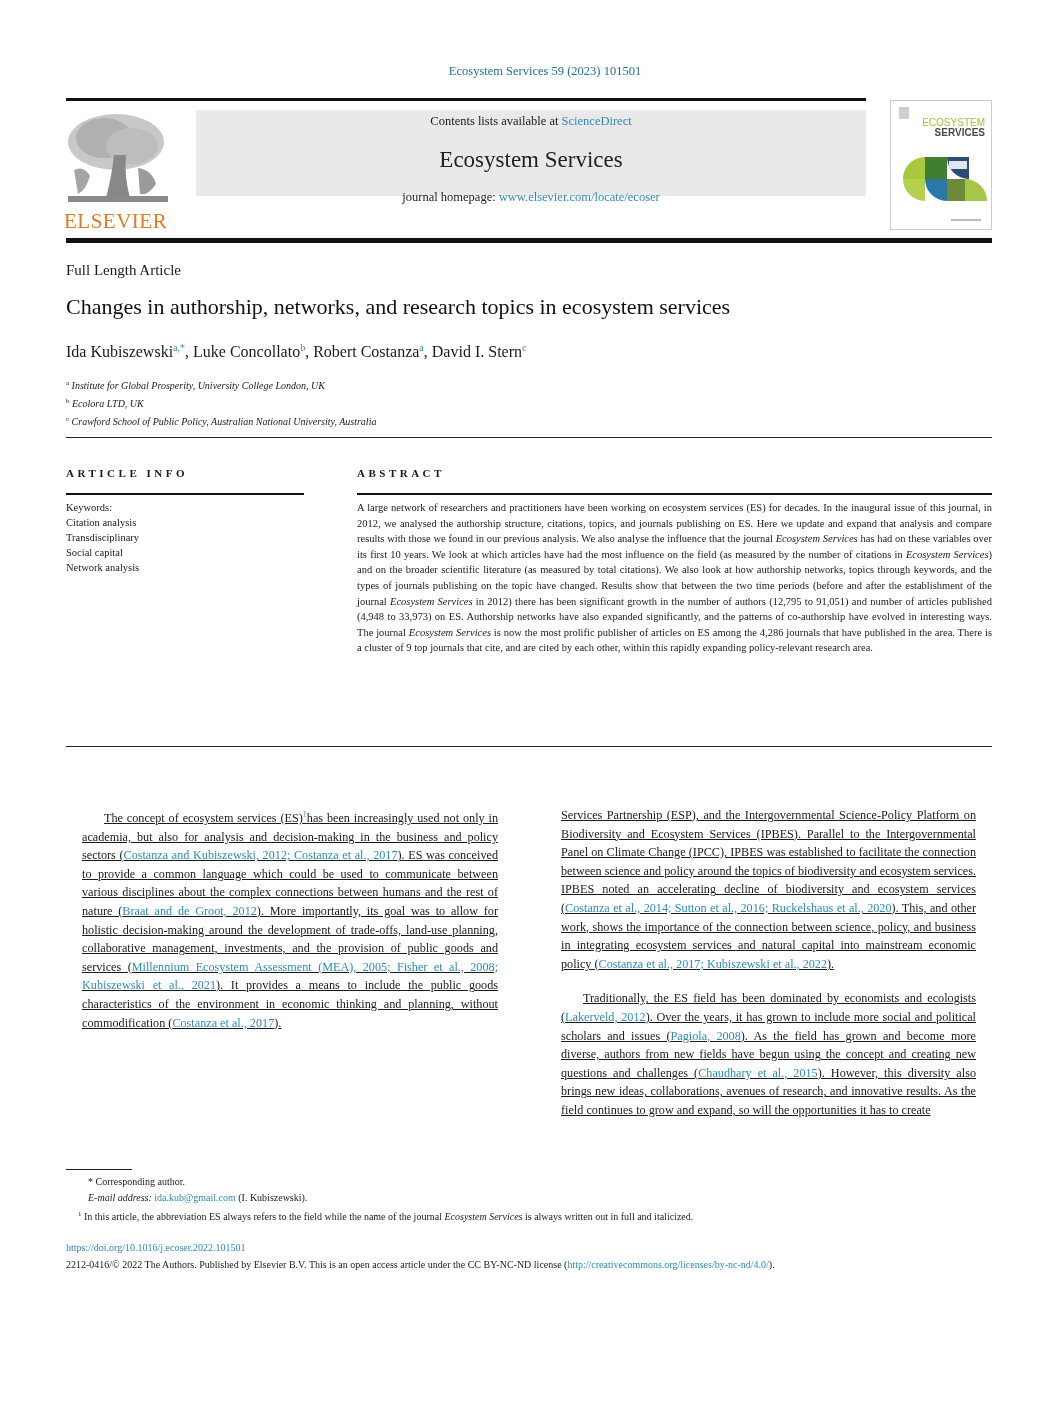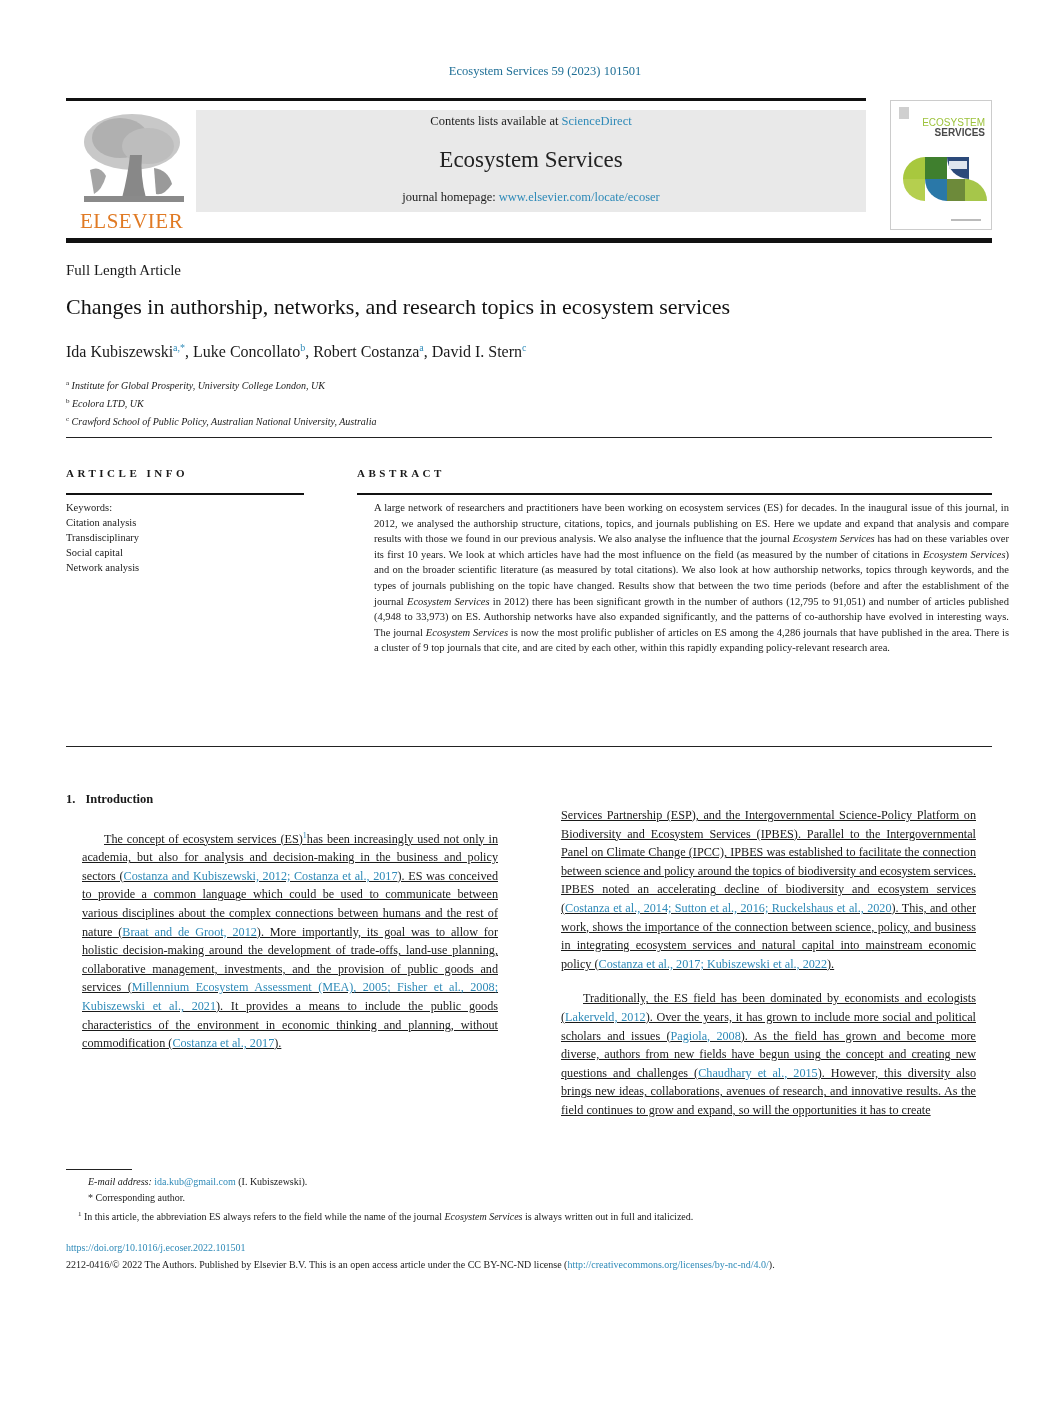--- a/index.html
+++ b/index.html
@@ -3,24 +3,24 @@
 <meta charset="utf-8">
 <style>
   html, body { margin: 0; padding: 0; background: #ffffff; }
   body { width: 1058px; height: 1411px; position: relative; overflow: hidden;
          font-family: "Liberation Serif", "DejaVu Serif", serif; color: #1a1a1a; }
   .abs { position: absolute; }
   a, .link { color: #2e8ab8; text-decoration: none; }
   .journal-ref { top: 64px; left: 16px; width: 1058px; text-align: center; font-size: 12.5px; color: #1f6f96; }
   .rule-top { top: 98px; left: 66px; width: 800px; height: 3px; background: #111; }
   .rule-thick { top: 238px; left: 66px; width: 926px; height: 5px; background: #111; }
-  .logo { top: 110px; left: 80px; width: 112px; height: 122px; }
+  .logo { top: 110px; left: 64px; width: 112px; height: 122px; }
   .logo-tree { width: 108px; height: 95px; }
   .elsevier-word { font-size: 21px; color: #e07a24; letter-spacing: 0.5px; margin-top: 0px; line-height: 24px; }
-  .masthead { top: 110px; left: 196px; width: 670px; height: 102px; background: #e9e9e9; text-align: center; }
+  .masthead { top: 110px; left: 196px; width: 670px; height: 86px; background: #e9e9e9; text-align: center; }
   .masthead .contents { margin-top: 4px; font-size: 12.5px; }
   .masthead .jtitle { margin-top: 18px; font-size: 23px; color: #222; }
   .masthead .homepage { margin-top: 17px; font-size: 12.5px; }
   .cover { top: 100px; left: 890px; width: 100px; height: 128px; border: 1px solid #ccc; background: #fff; }
   .cover .ctitle { position: absolute; right: 6px; top: 17px; font-family: "Liberation Sans", sans-serif; font-size: 10px; line-height: 10px; text-align: right; }
   .cover .eco { color: #9cc23a; }
   .cover .serv { color: #4a4a4a; font-weight: bold; }
   .article-type { top: 262px; left: 66px; font-size: 15px; }
   .title { top: 294px; left: 66px; font-size: 22px; color: #111; }
   .authors { top: 342px; left: 66px; font-size: 16px; }
@@ -28,21 +28,21 @@
   .affils { top: 376px; left: 66px; font-size: 10px; font-style: italic; line-height: 14.5px; }
   .affils sup { font-style: normal; font-size: 7px; }
   .rule-mid { top: 437px; left: 66px; width: 926px; height: 1px; background: #222; }
   .sec-head { font-size: 11px; letter-spacing: 3.5px; font-weight: bold; }
   .info-head { top: 467px; left: 66px; }
   .abs-head { top: 467px; left: 357px; }
   .info-rule { top: 493px; left: 66px; width: 238px; height: 2px; background: #111; }
   .abs-rule { top: 493px; left: 357px; width: 635px; height: 2px; background: #111; }
   .keywords { top: 500px; left: 66px; font-size: 10.5px; line-height: 15px; }
   .keywords .kw-label { }
-  .abstract { top: 500px; left: 374px; width: 635px; font-size: 10.5px; line-height: 15.6px; text-align: justify; }
+  .abstract { top: 500px; left: 357px; width: 635px; font-size: 10.5px; line-height: 15.6px; text-align: justify; }
   .rule-low { top: 746px; left: 66px; width: 926px; height: 1px; background: #222; }
   .col { font-size: 12.2px; line-height: 18.6px; text-align: justify; }
   .col-left { top: 790px; left: 66px; width: 448px; }
   .col-right { top: 790px; left: 545px; width: 447px; }
   .col p { margin: 16px; text-indent: 22px; text-decoration: underline; }
   .col p.noindent { text-indent: 0; }
   .intro-head { font-weight: bold; font-size: 12.5px; margin-bottom: 18px; }
   .intro-head .num { margin-right: 10px; }
   .col sup { color: #2e8ab8; font-size: 8px; }
   .fn-rule { top: 1169px; left: 66px; width: 66px; height: 1px; background: #222; }
@@ -131,32 +131,31 @@
   <div>Network analysis</div>
 </div>
 
 <div class="abs abstract">
   <span>A large network of researchers and practitioners have been working on ecosystem services (ES) for decades. In the inaugural issue of this journal, in 2012, we analysed the authorship structure, citations, topics, and journals publishing on ES. Here we update and expand that analysis and compare results with those we found in our previous analysis. We also analyse the influence that the journal </span><i>Ecosystem Services</i><span> has had on these variables over its first 10 years. We look at which articles have had the most influence on the field (as measured by the number of citations in </span><i>Ecosystem Services</i><span>) and on the broader scientific literature (as measured by total citations). We also look at how authorship networks, topics through keywords, and the types of journals publishing on the topic have changed. Results show that between the two time periods (before and after the establishment of the journal </span><i>Ecosystem Services</i><span> in 2012) there has been significant growth in the number of authors (12,795 to 91,051) and number of articles published (4,948 to 33,973) on ES. Authorship networks have also expanded significantly, and the patterns of co-authorship have evolved in interesting ways. The journal </span><i>Ecosystem Services</i><span> is now the most prolific publisher of articles on ES among the 4,286 journals that have published in the area. There is a cluster of 9 top journals that cite, and are cited by each other, within this rapidly expanding policy-relevant research area.</span>
 </div>
 
 <div class="abs rule-low"></div>
 
 <div class="abs col col-left">
-  <div class="intro-head"><span class="num">1.</span><span>Introduction</span></div>
   <p><span>The concept of ecosystem services (ES)</span><sup><a class="link">1</a></sup><span>has been increasingly used not only in academia, but also for analysis and decision-making in the business and policy sectors (</span><a class="link">Costanza and Kubiszewski, 2012; Costanza et al., 2017</a><span>). ES was conceived to provide a common language which could be used to communicate between various disciplines about the complex connections between humans and the rest of nature (</span><a class="link">Braat and de Groot, 2012</a><span>). More importantly, its goal was to allow for holistic decision-making around the development of trade-offs, land-use planning, collaborative management, investments, and the provision of public goods and services (</span><a class="link">Millennium Ecosystem Assessment (MEA), 2005; Fisher et al., 2008; Kubiszewski et al., 2021</a><span>). It provides a means to include the public goods characteristics of the environment in economic thinking and planning, without commodification (</span><a class="link">Costanza et al., 2017</a><span>).</span></p>
 </div>
 
 <div class="abs col col-right">
   <p class="noindent"><span>Services Partnership (ESP), and the Intergovernmental Science-Policy Platform on Biodiversity and Ecosystem Services (IPBES). Parallel to the Intergovernmental Panel on Climate Change (IPCC), IPBES was established to facilitate the connection between science and policy around the topics of biodiversity and ecosystem services. IPBES noted an accelerating decline of biodiversity and ecosystem services (</span><a class="link">Costanza et al., 2014; Sutton et al., 2016; Ruckelshaus et al., 2020</a><span>). This, and other work, shows the importance of the connection between science, policy, and business in integrating ecosystem services and natural capital into mainstream economic policy (</span><a class="link">Costanza et al., 2017; Kubiszewski et al., 2022</a><span>).</span></p>
   <p><span>Traditionally, the ES field has been dominated by economists and ecologists (</span><a class="link">Lakerveld, 2012</a><span>). Over the years, it has grown to include more social and political scholars and issues (</span><a class="link">Pagiola, 2008</a><span>). As the field has grown and become more diverse, authors from new fields have begun using the concept and creating new questions and challenges (</span><a class="link">Chaudhary et al., 2015</a><span>). However, this diversity also brings new ideas, collaborations, avenues of research, and innovative results. As the field continues to grow and expand, so will the opportunities it has to create</span></p>
 </div>
 
 <div class="abs fn-rule"></div>
 <div class="abs footnotes">
+  <div class="ind"><span>*</span> <span>Corresponding author.</span></div>
   <div class="ind"><i>E-mail address: </i><a class="link">ida.kub@gmail.com</a><span> (I. Kubiszewski).</span></div>
-  <div class="ind"><span>*</span> <span>Corresponding author.</span></div>
   <div style="padding-left:12px"><sup>1</sup> <span>In this article, the abbreviation ES always refers to the field while the name of the journal </span><i>Ecosystem Services</i><span> is always written out in full and italicized.</span></div>
 </div>
 
 <div class="abs meta">
   <div><a class="link">https://doi.org/10.1016/j.ecoser.2022.101501</a></div>
   <div><span>2212-0416/© 2022 The Authors. Published by Elsevier B.V. This is an open access article under the CC BY-NC-ND license (</span><a class="link">http://creativecommons.org/licenses/by-nc-nd/4.0/</a><span>).</span></div>
 </div>
 
 </body></html>

